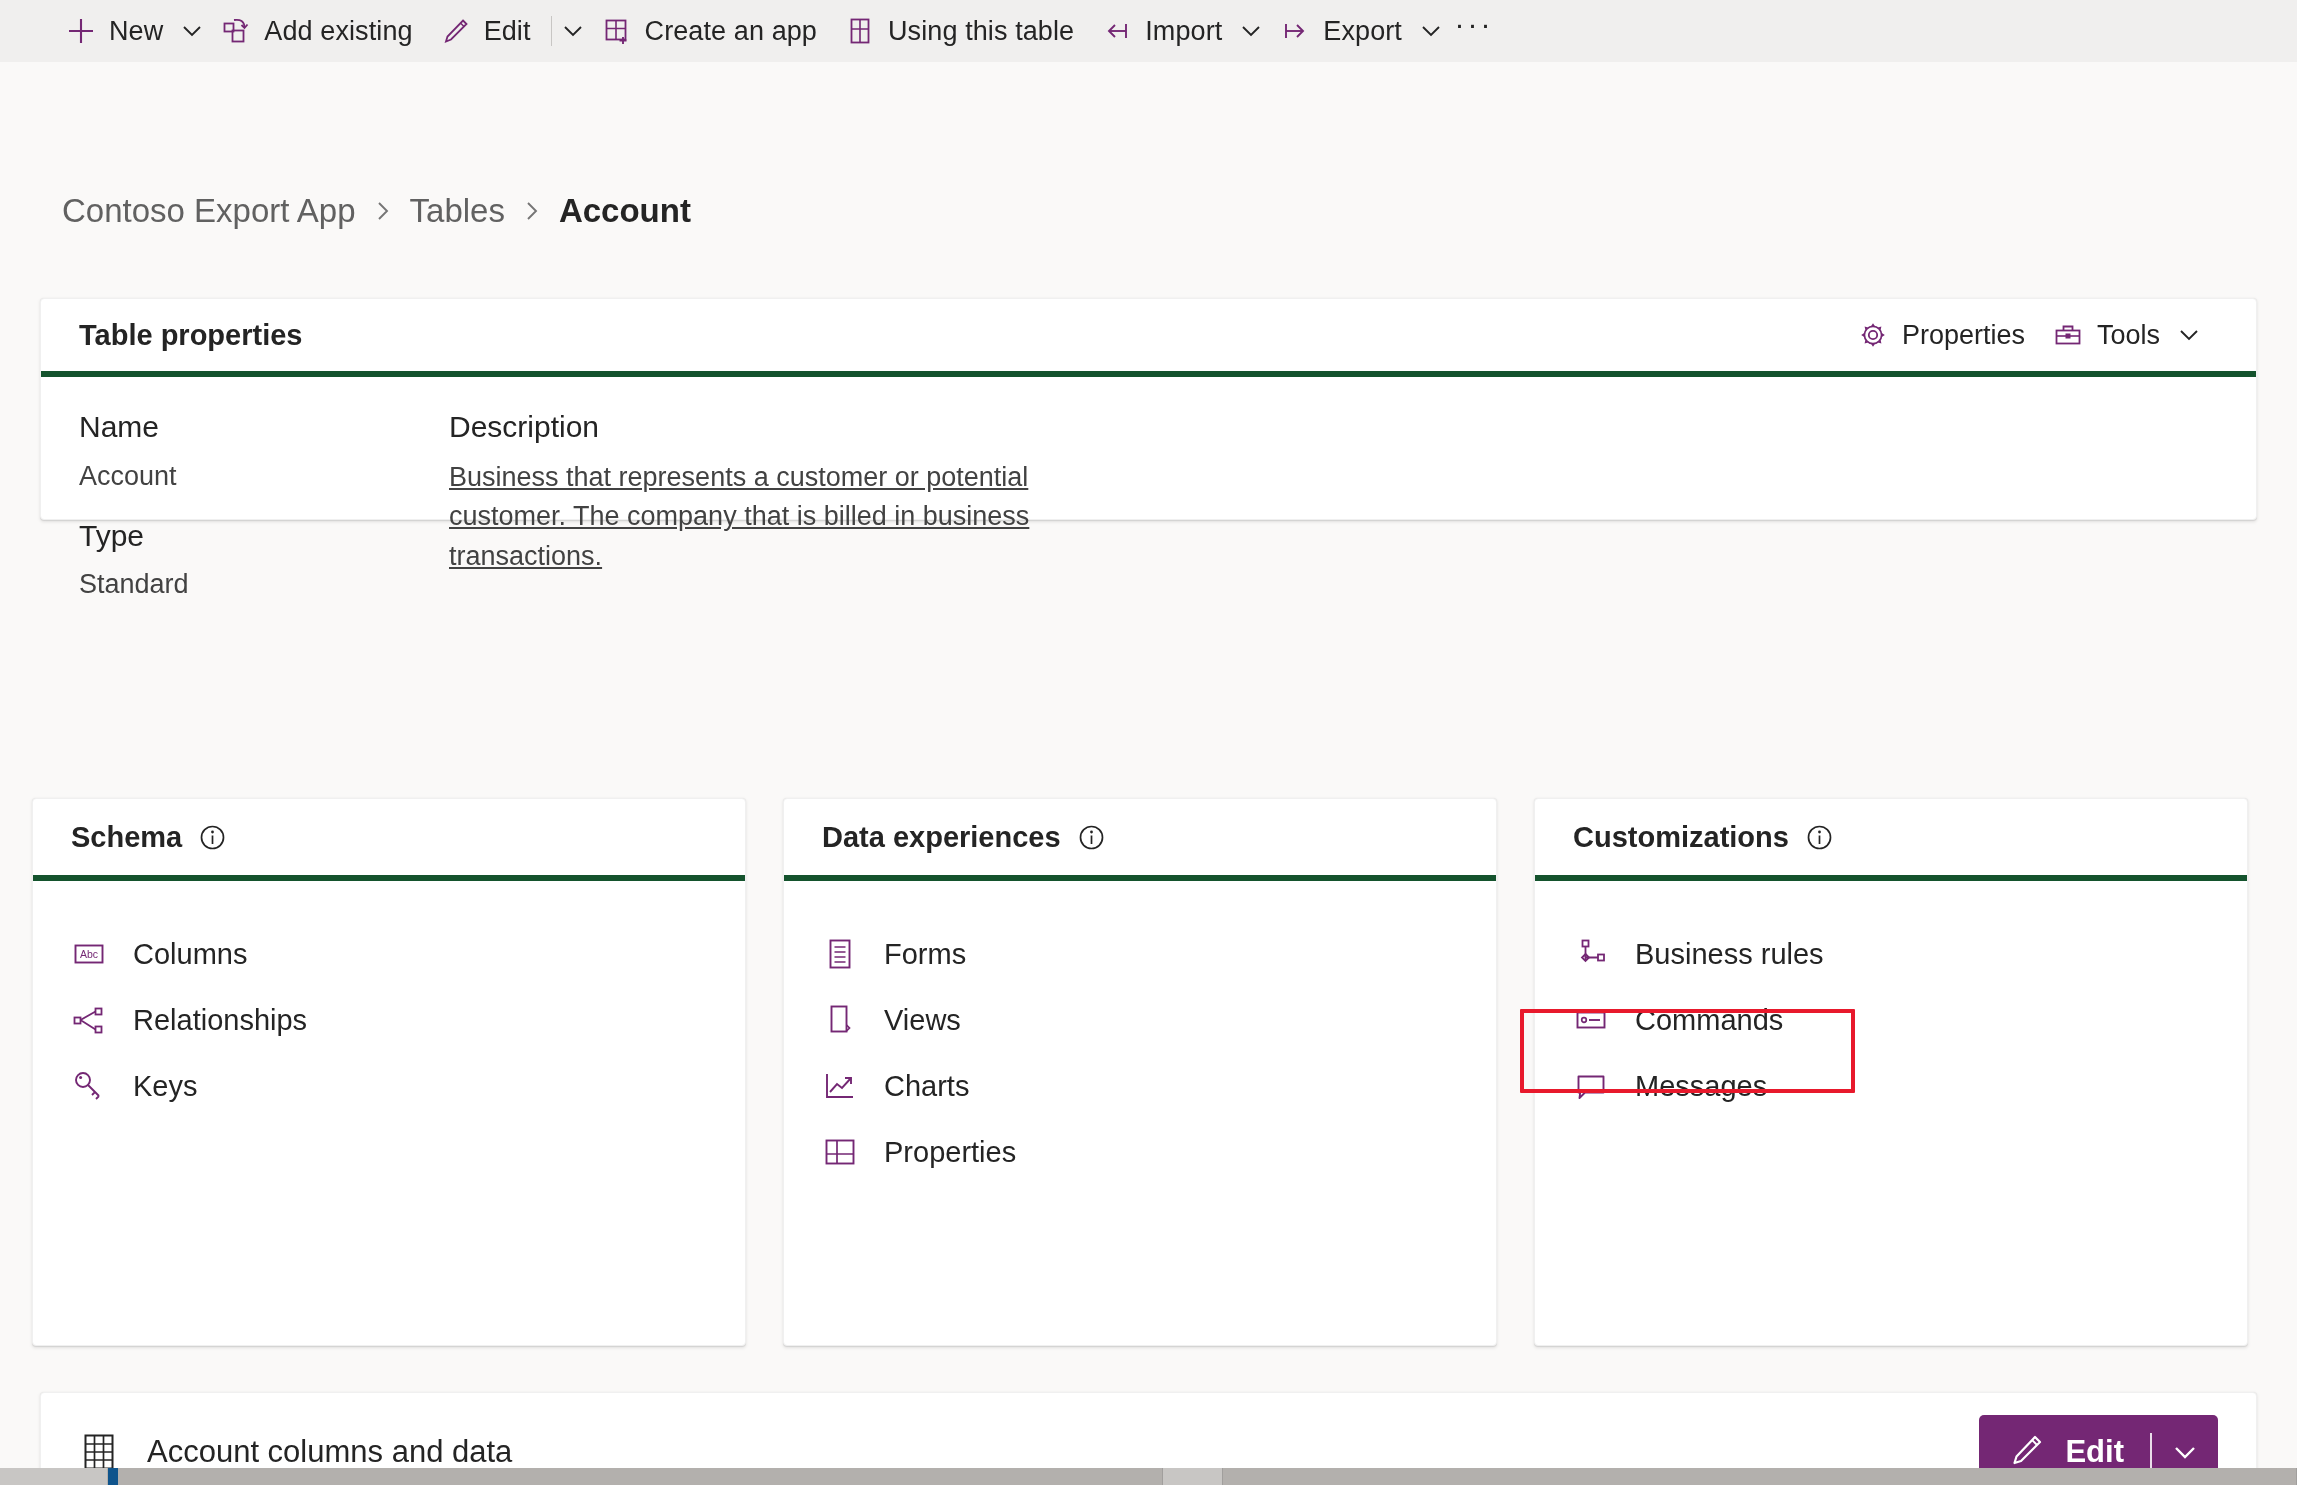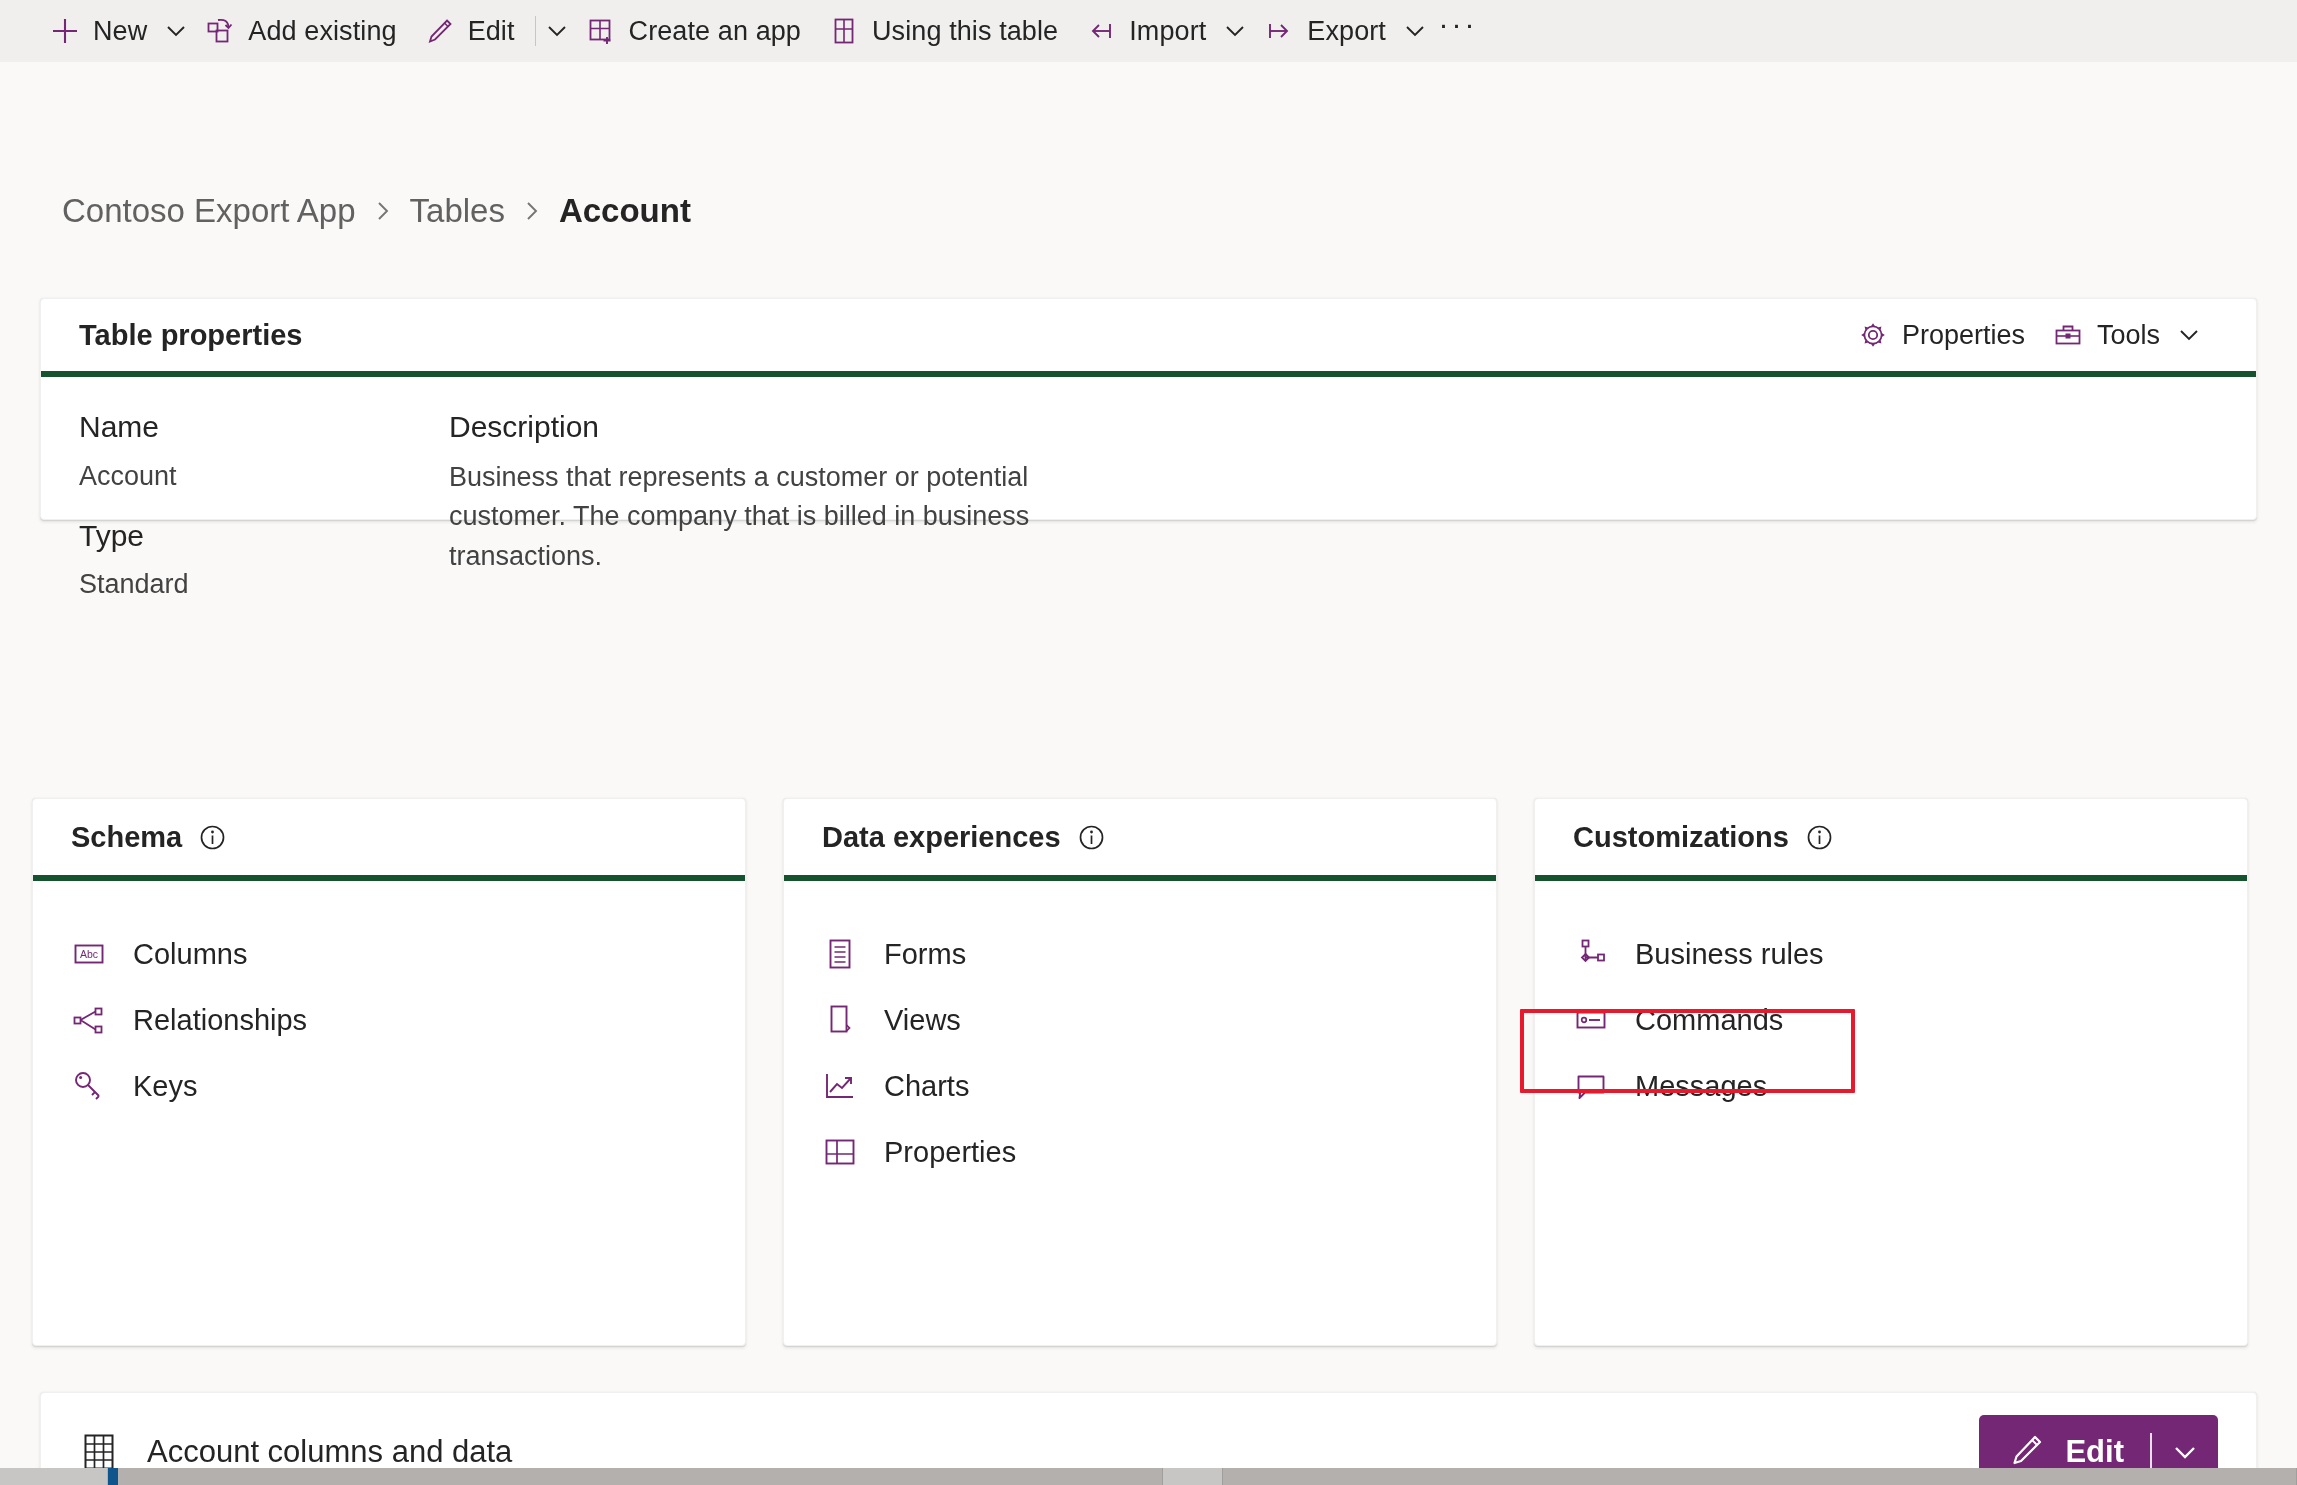--- a/index.html
+++ b/index.html
@@ -11,21 +11,21 @@
     -webkit-font-smoothing: antialiased;
   }
   .page { position: relative; width: 2297px; height: 1485px; background: #faf9f8; }
 
   
   .commandbar {
     position: absolute; top: 0; left: 0;
     width: 2297px; height: 62px;
     background: #f0efee;
     display: flex; align-items: center;
-    padding-left: 36px;
+    padding-left: 52px;
     gap: 0;
   }
   .cmd {
     display: flex; align-items: center;
     height: 62px;
     padding: 0 14px;
     gap: 13px;
     cursor: pointer;
     white-space: nowrap;
   }
@@ -105,21 +105,21 @@
   .tp-col.c2 { width: 365px; }
   .tp-col.c3 { width: 720px; }
   .tp-field-label {
     font-size: 30px; font-weight: normal; color: #242424;
     margin-bottom: 10px; line-height: 1.35;
   }
   .tp-field-value {
     font-size: 27px; color: #424242; line-height: 1.35;
   }
   .tp-field + .tp-field { margin-top: 22px; }
-  .tp-desc { font-size: 27px; color: #424242; line-height: 1.48; }
+  .tp-desc { font-size: 27px; color: #424242; line-height: 1.48; text-decoration: underline; }
 
   
   .tri { position: absolute; left: 32px; top: 798px; display: flex; gap: 37px; }
   .tri .card { width: 714px; height: 548px; display: flex; flex-direction: column; }
   .tri .card-head { height: 82px; }
   .list { padding: 40px 0 0 0; position: relative; }
   .list-item {
     display: flex; align-items: center;
     gap: 26px;
     height: 66px;

